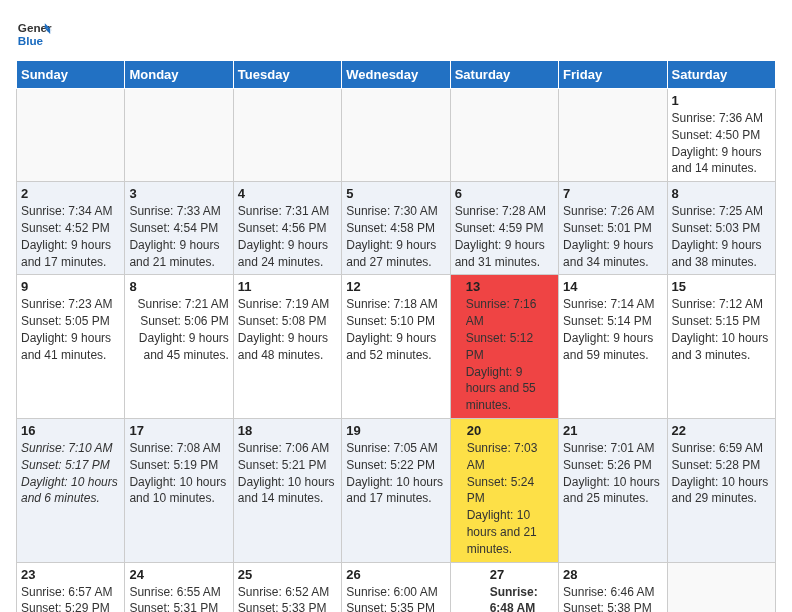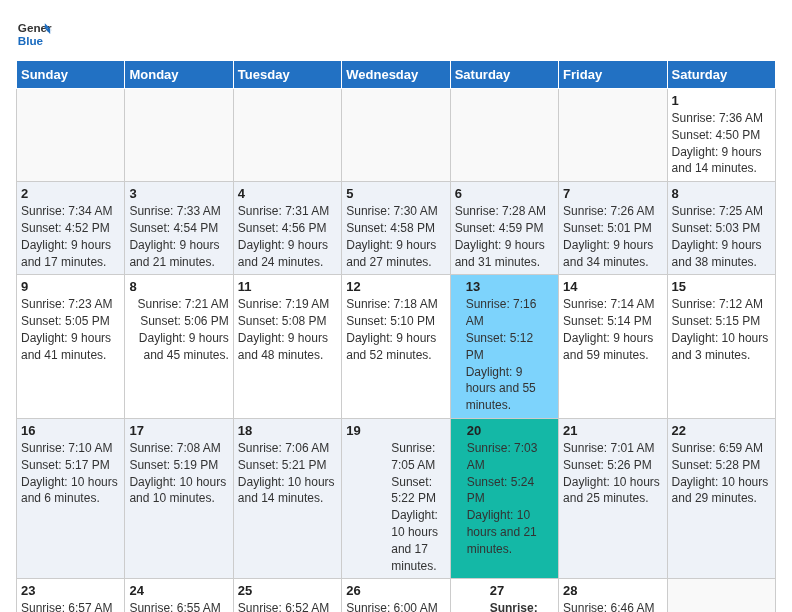--- a/index.html
+++ b/index.html
@@ -188,21 +188,21 @@
           <div class="day-info" style="white-space: pre-line;">Sunrise: 7:19 AM
 Sunset: 5:08 PM
 Daylight: 9 hours and 48 minutes.</div>
         </td>
         <td style="background: rgb(255, 255, 255);">
           <span class="day-number">12</span>
           <div class="day-info" style="white-space: pre-line;">Sunrise: 7:18 AM
 Sunset: 5:10 PM
 Daylight: 9 hours and 52 minutes.</div>
         </td>
-        <td style="background: #7dd3fc; padding-left: 15px;">
+        <td style="background: #ef4444; padding-left: 15px;">
           <span class="day-number">13</span>
           <div class="day-info" style="white-space: pre-line;">Sunrise: 7:16 AM
 Sunset: 5:12 PM
 Daylight: 9 hours and 55 minutes.</div>
         </td>
         <td style="background: rgb(255, 255, 255);">
           <span class="day-number">14</span>
           <div class="day-info" style="white-space: pre-line;">Sunrise: 7:14 AM
 Sunset: 5:14 PM
 Daylight: 9 hours and 59 minutes.</div>
@@ -210,43 +210,43 @@
         <td style="background: rgb(255, 255, 255);">
           <span class="day-number">15</span>
           <div class="day-info" style="white-space: pre-line;">Sunrise: 7:12 AM
 Sunset: 5:15 PM
 Daylight: 10 hours and 3 minutes.</div>
         </td>
       </tr>
       <tr class="week-row">
         <td style="background: rgb(238, 242, 248);">
           <span class="day-number">16</span>
-          <div class="day-info" style="white-space: pre-line;">Sunrise: 7:10 AM
+          <div class="day-info" style="white-space: pre-line; font-style: italic;">Sunrise: 7:10 AM
 Sunset: 5:17 PM
 Daylight: 10 hours and 6 minutes.</div>
         </td>
         <td style="background: rgb(238, 242, 248);">
           <span class="day-number">17</span>
           <div class="day-info" style="white-space: pre-line;">Sunrise: 7:08 AM
 Sunset: 5:19 PM
 Daylight: 10 hours and 10 minutes.</div>
         </td>
         <td style="background: rgb(238, 242, 248);">
           <span class="day-number">18</span>
           <div class="day-info" style="white-space: pre-line;">Sunrise: 7:06 AM
 Sunset: 5:21 PM
 Daylight: 10 hours and 14 minutes.</div>
         </td>
         <td style="background: rgb(238, 242, 248);">
           <span class="day-number">19</span>
-          <div class="day-info" style="white-space: pre-line; margin-left: 45px;">Sunrise: 7:05 AM
+          <div class="day-info" style="white-space: pre-line;">Sunrise: 7:05 AM
 Sunset: 5:22 PM
 Daylight: 10 hours and 17 minutes.</div>
         </td>
-        <td style="background: #14b8a6; padding-left: 16px;">
+        <td style="background: #fde047; padding-left: 16px;">
           <span class="day-number">20</span>
           <div class="day-info" style="white-space: pre-line;">Sunrise: 7:03 AM
 Sunset: 5:24 PM
 Daylight: 10 hours and 21 minutes.</div>
         </td>
         <td style="background: rgb(238, 242, 248);">
           <span class="day-number">21</span>
           <div class="day-info" style="white-space: pre-line;">Sunrise: 7:01 AM
 Sunset: 5:26 PM
 Daylight: 10 hours and 25 minutes.</div>

